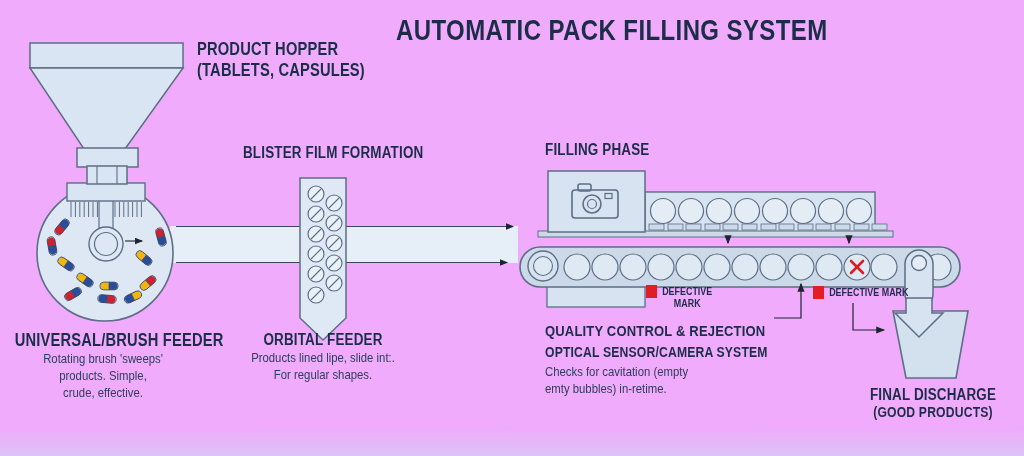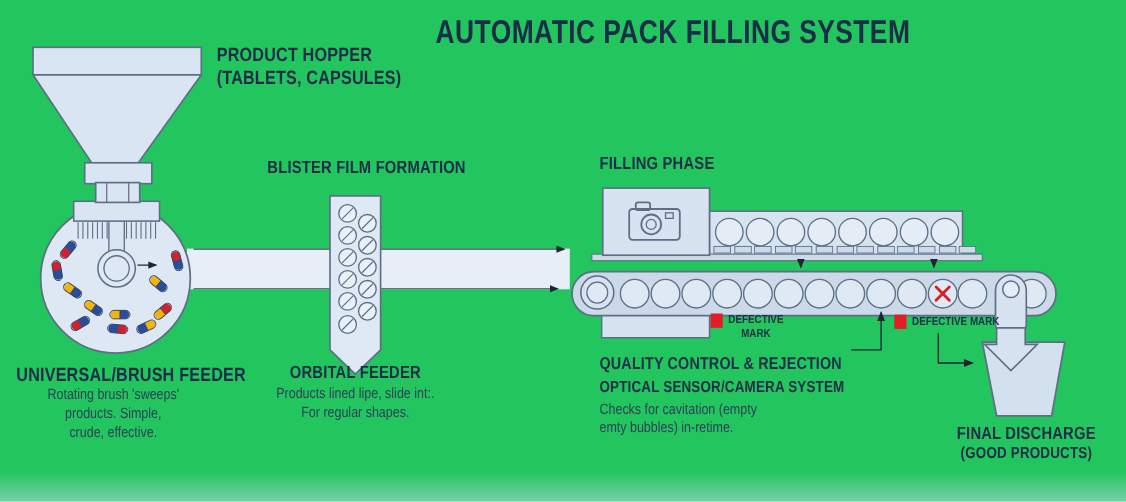--- a/index.html
+++ b/index.html
@@ -1,16 +1,16 @@
 <!DOCTYPE html>
 <html><head>
 <meta charset="utf-8">
 <style>
   html,body { margin:0; padding:0; background:#ffffff; }
-  .stage { position:relative; width:1024px; height:456px; background:#22c55e; overflow:hidden;
+  .stage { position:relative; width:1024px; height:456px; background:#f0abfc; overflow:hidden;
            font-family:"Liberation Sans", sans-serif; }
   .wash { position:absolute; left:0; bottom:0; width:1024px; height:28px;
           background:linear-gradient(to bottom, rgba(255,255,255,0), rgba(199,220,238,0.5)); }
   svg.diagram { position:absolute; left:0; top:0; }
   .t { position:absolute; color:#1c2d47; line-height:1.15; white-space:nowrap; }
   .cond { transform:scaleX(0.84); }
   .ol { transform-origin:left top; }
   .oc { transform-origin:center top; text-align:center; }
   .b  { font-weight:bold; }
   .title { left:350px; top:13px; width:460px; font-size:30px; font-weight:bold;

